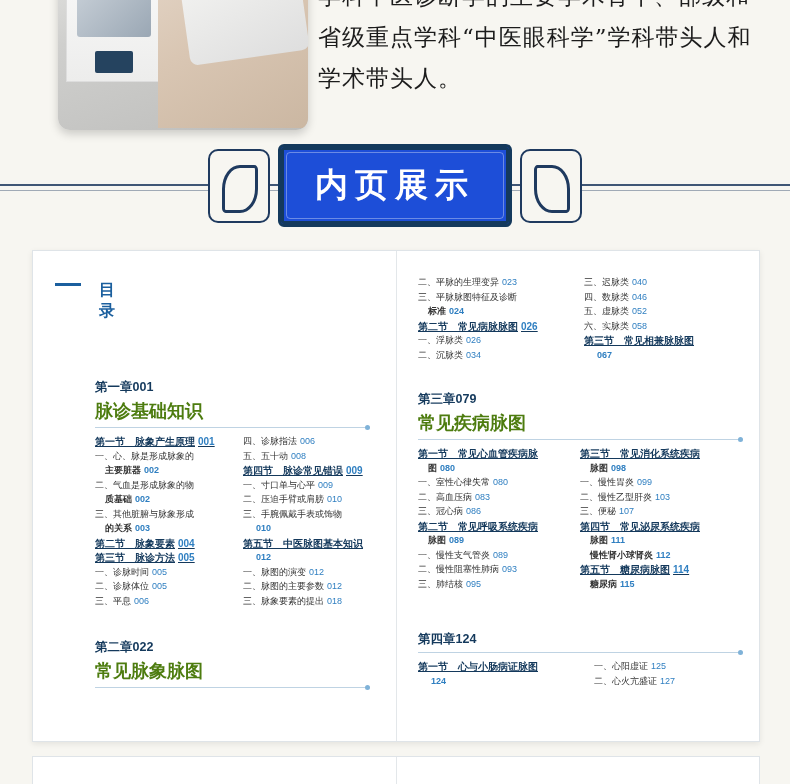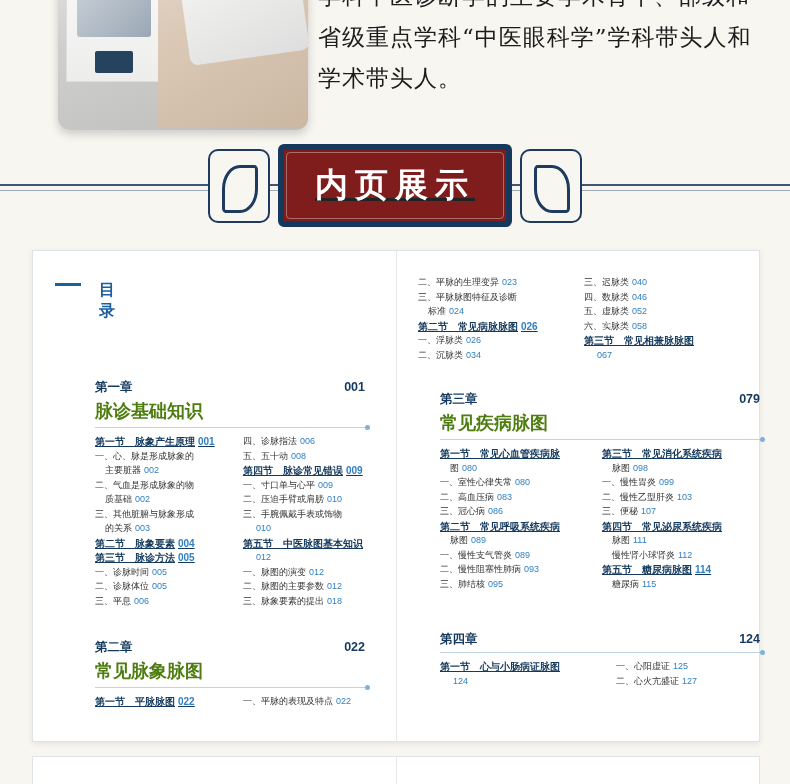--- a/index.html
+++ b/index.html
@@ -60,24 +60,23 @@
   .orn{
     width:58px;height:70px;border:2px solid #1f3a5f;border-radius:10px;
     position:relative;background:#f7f6f1;
   }
   .orn:before{
     content:"";position:absolute;left:12px;top:14px;width:30px;height:42px;
     border:3px solid #1f3a5f;border-radius:50% 10% 50% 10%;
   }
   .orn.right:before{border-radius:10% 50% 10% 50%;}
   .banner-box{
-    background:#7f1d1d;border-radius:6px;padding:16px 34px;
+    background:#1d4ed8;border-radius:6px;padding:16px 34px;
     border:3px solid #14395c;box-shadow:inset 0 0 0 3px #14395c;
     position:relative;
-    text-decoration:underline;
   }
   .banner-box:after{
     content:"";position:absolute;left:5px;top:5px;right:5px;bottom:5px;
     border:1px solid rgba(255,255,255,.35);border-radius:4px;
   }
   .banner-title{
     color:#ffffff;font-size:33px;letter-spacing:7px;font-weight:bold;
     font-family:"DejaVu Sans","Liberation Sans",sans-serif;
     position:relative;z-index:2;
   }
@@ -101,47 +100,47 @@
     color:#1b5f9e;font-weight:bold;font-size:16px;line-height:21px;
     letter-spacing:1px;
   }
   .toc-rule{
     position:absolute;left:22px;top:32px;width:26px;height:3px;background:#1b5f9e;
   }
 
   
   .chapter{position:absolute;left:62px;width:270px;}
   .chapter .ch-title-row{
-    display:flex;justify-content:space-between;align-items:baseline;
+    display:flex;justify-content:flex-start;align-items:baseline;
     font-size:12.5px;font-weight:bold;color:#14395c;
   }
   .chapter .ch-sub{
     font-size:18px;font-weight:bold;color:#4d7c0f;margin-top:3px;
   }
   .chapter .ch-underline{
     margin-top:4px;height:1px;background:#bfd3e3;position:relative;
   }
   .chapter .ch-underline:after{
     content:"";position:absolute;right:-5px;top:-2px;width:5px;height:5px;
     border-radius:50%;background:#7fb2d8;
   }
   .cols{display:flex;gap:26px;margin-top:7px;}
   .col{width:128px;}
   .entry{
     font-size:9px;line-height:13.5px;color:#333;margin-bottom:1px;
   }
   .entry.sec{font-weight:bold;color:#14395c;font-size:10px;text-decoration:underline;}
   .pg{color:#2f7fc1;margin-left:3px;}
-  .indent{padding-left:10px;}
+  .indent{padding-left:10px;font-weight:bold;}
 
   
   .rtop{position:absolute;left:22px;top:25px;width:320px;}
   .rcols{display:flex;gap:14px;}
   .rcol{width:152px;}
-  .chapter.r{left:22px;width:320px;margin-left:22px;}
+  .chapter.r{left:22px;width:320px;}
   .chapter.r .cols{gap:32px;}
   .chapter.r .col{width:152px;}
   .chapter.r3 .col{width:98px;}
   .chapter.r3 .cols{gap:10px;}
 
   .bottom-strip{
     position:absolute;left:32px;top:756px;width:726px;height:30px;
     background:#ffffff;border:1px solid #dfe4e8;border-bottom:none;
   }
   .bottom-strip .g{position:absolute;left:363px;top:0;width:1px;height:30px;background:#e3e7ea;}
@@ -220,28 +219,20 @@
       </div>
     </div>
 
     <div class="chapter" style="top:388px;">
       <div class="ch-title-row">
         <span>第二章</span>
         <span>022</span>
       </div>
       <div class="ch-sub">常见脉象脉图</div>
       <div class="ch-underline"></div>
-      <div class="cols">
-        <div class="col">
-          <div class="entry sec"><span>第一节　平脉脉图</span><span class="pg">022</span></div>
-        </div>
-        <div class="col">
-          <div class="entry"><span>一、平脉的表现及特点</span><span class="pg">022</span></div>
-        </div>
-      </div>
     </div>
   </div>
 
   <div class="page right">
     <div class="rtop">
       <div class="rcols">
         <div class="rcol">
           <div class="entry"><span>二、平脉的生理变异</span><span class="pg">023</span></div>
           <div class="entry"><span>三、平脉脉图特征及诊断</span><span class="pg"></span></div>
           <div class="entry indent"><span>标准</span><span class="pg">024</span></div>

